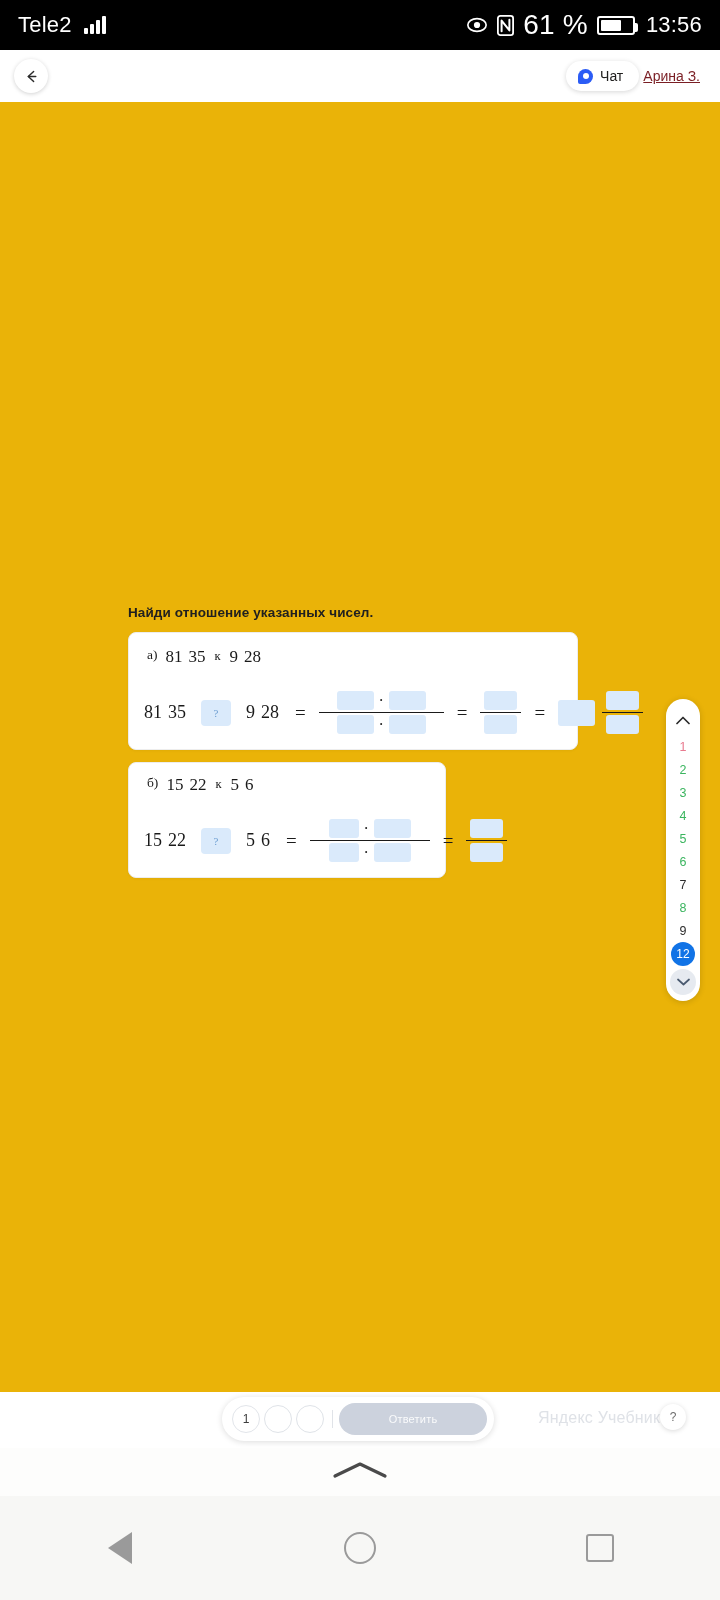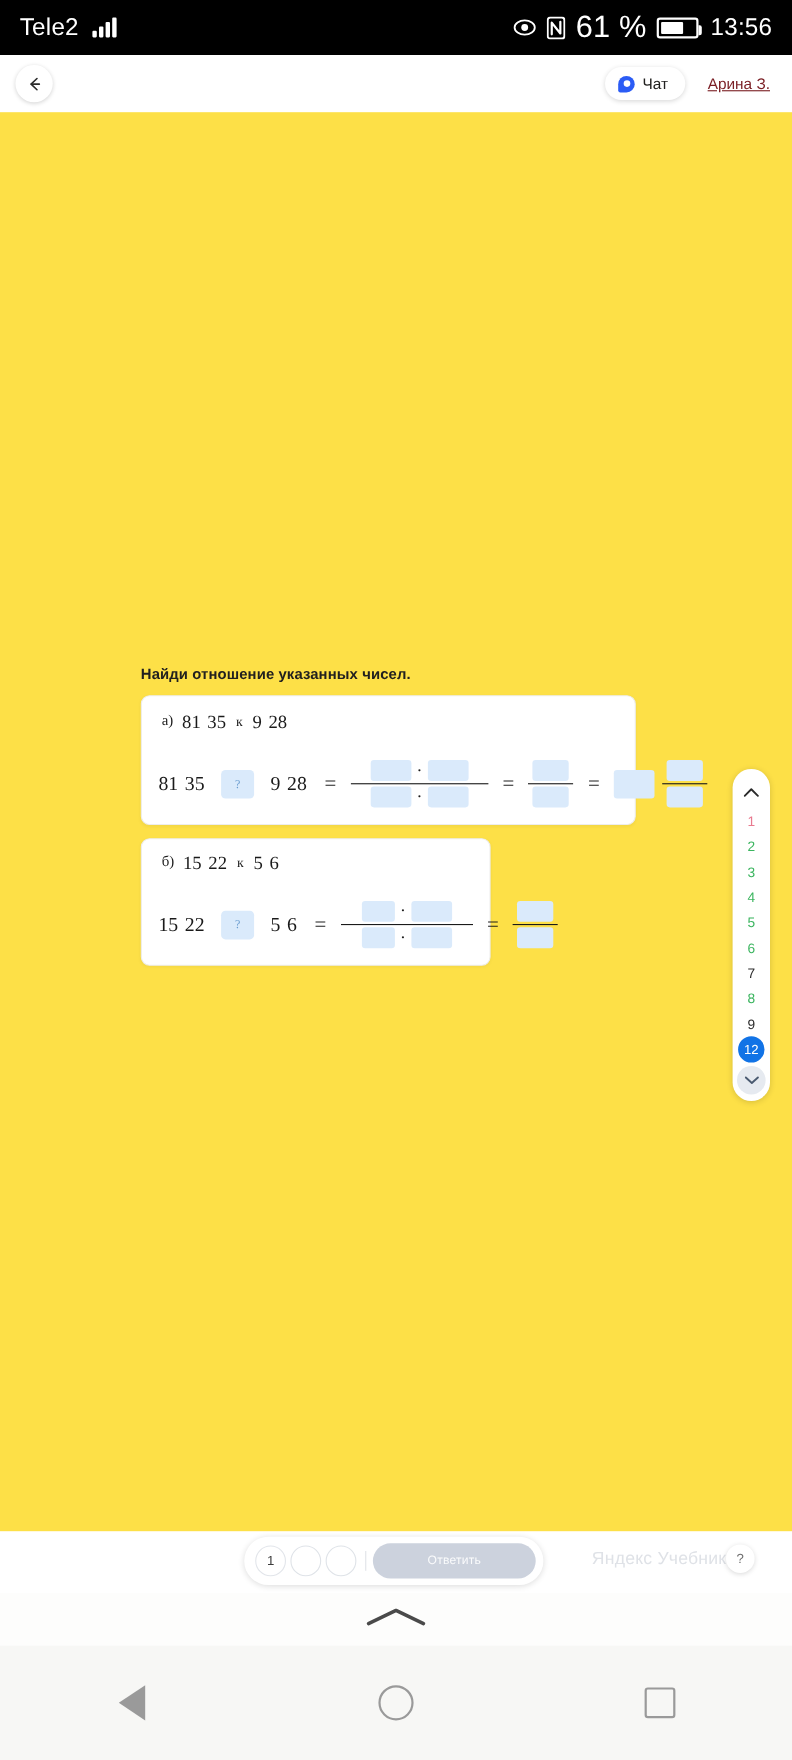--- a/index.html
+++ b/index.html
@@ -38,39 +38,39 @@
   .app-header{
     height:52px; background:#fff; position:relative;
     display:flex; align-items:center; padding:0 14px;
   }
   .back-btn{
     width:34px; height:34px; border-radius:50%;
     background:#fff; box-shadow:0 1px 4px rgba(0,0,0,.18);
     display:flex; align-items:center; justify-content:center;
     cursor:pointer;
   }
-  .header-right{ margin-left:auto; display:flex; align-items:center; gap:20px; }
+  .header-right{ margin-left:auto; display:flex; align-items:center; gap:4px; }
   .chat-btn{
     display:flex; align-items:center; gap:7px;
     background:#fff; border-radius:18px; padding:7px 16px 7px 12px;
     box-shadow:0 1px 5px rgba(0,0,0,.16); cursor:pointer;
   }
   .chat-dot{
     width:15px; height:15px; border-radius:50% 50% 50% 2px;
     background:#2b5cf5; position:relative;
   }
   .chat-dot::after{
     content:""; position:absolute; left:4.5px; top:4px;
     width:6px; height:6px; border-radius:50%; background:#fff;
   }
   .chat-label{ font-size:14px; color:#21201f; }
   .user-name{ font-size:14px; color:#7a1e24; margin-right:6px;text-decoration:underline; }
 
   
-  .content{ position:absolute; left:0; top:102px; width:720px; height:1290px; background:#fde047; }
+  .content{ position:absolute; left:0; top:102px; width:720px; height:1290px; background:#eab308; }
 
   .task-title{
     position:absolute; left:128px; top:503px;
     font-size:13.5px; color:#21201f; font-weight:600; letter-spacing:.1px;
   }
 
   .card{
     position:absolute; background:#fff;
     border:1px solid #ededed; border-radius:8px;
     box-shadow:0 1px 3px rgba(0,0,0,.045);

